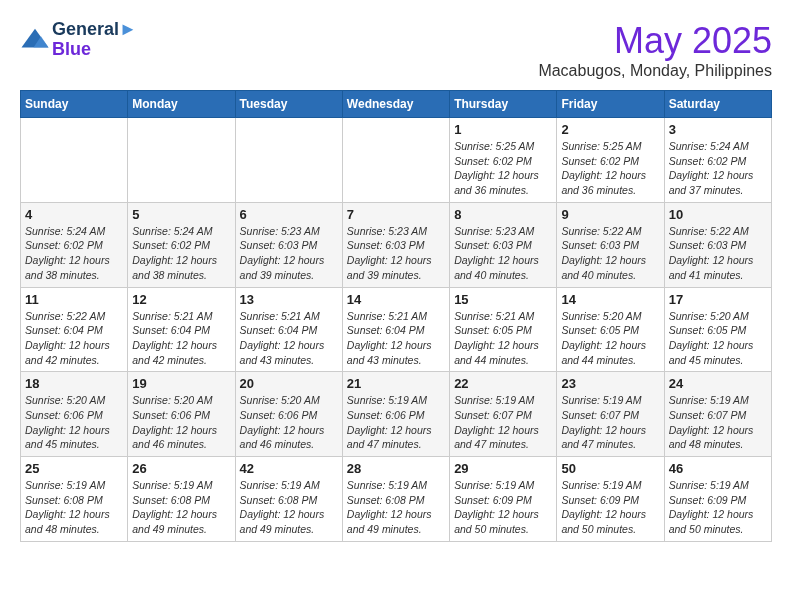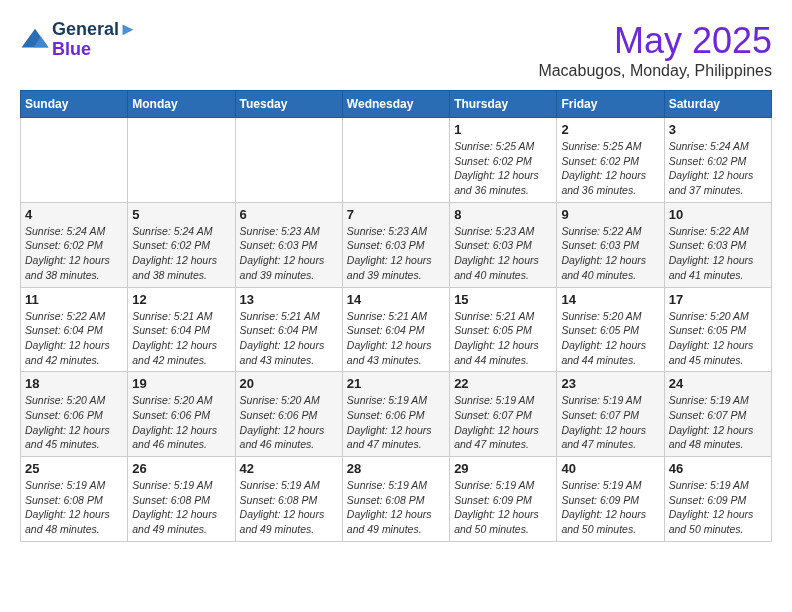--- a/index.html
+++ b/index.html
@@ -334,21 +334,21 @@
 and 49 minutes.</div>
         </td>
         <td>
           <span class="day-number">29</span>
           <div class="day-info" style="white-space: pre-line;">Sunrise: 5:19 AM
 Sunset: 6:09 PM
 Daylight: 12 hours
 and 50 minutes.</div>
         </td>
         <td>
-          <span class="day-number">40</span>
+          <span class="day-number">50</span>
           <div class="day-info" style="white-space: pre-line;">Sunrise: 5:19 AM
 Sunset: 6:09 PM
 Daylight: 12 hours
 and 50 minutes.</div>
         </td>
         <td>
           <span class="day-number">46</span>
           <div class="day-info" style="white-space: pre-line;">Sunrise: 5:19 AM
 Sunset: 6:09 PM
 Daylight: 12 hours

